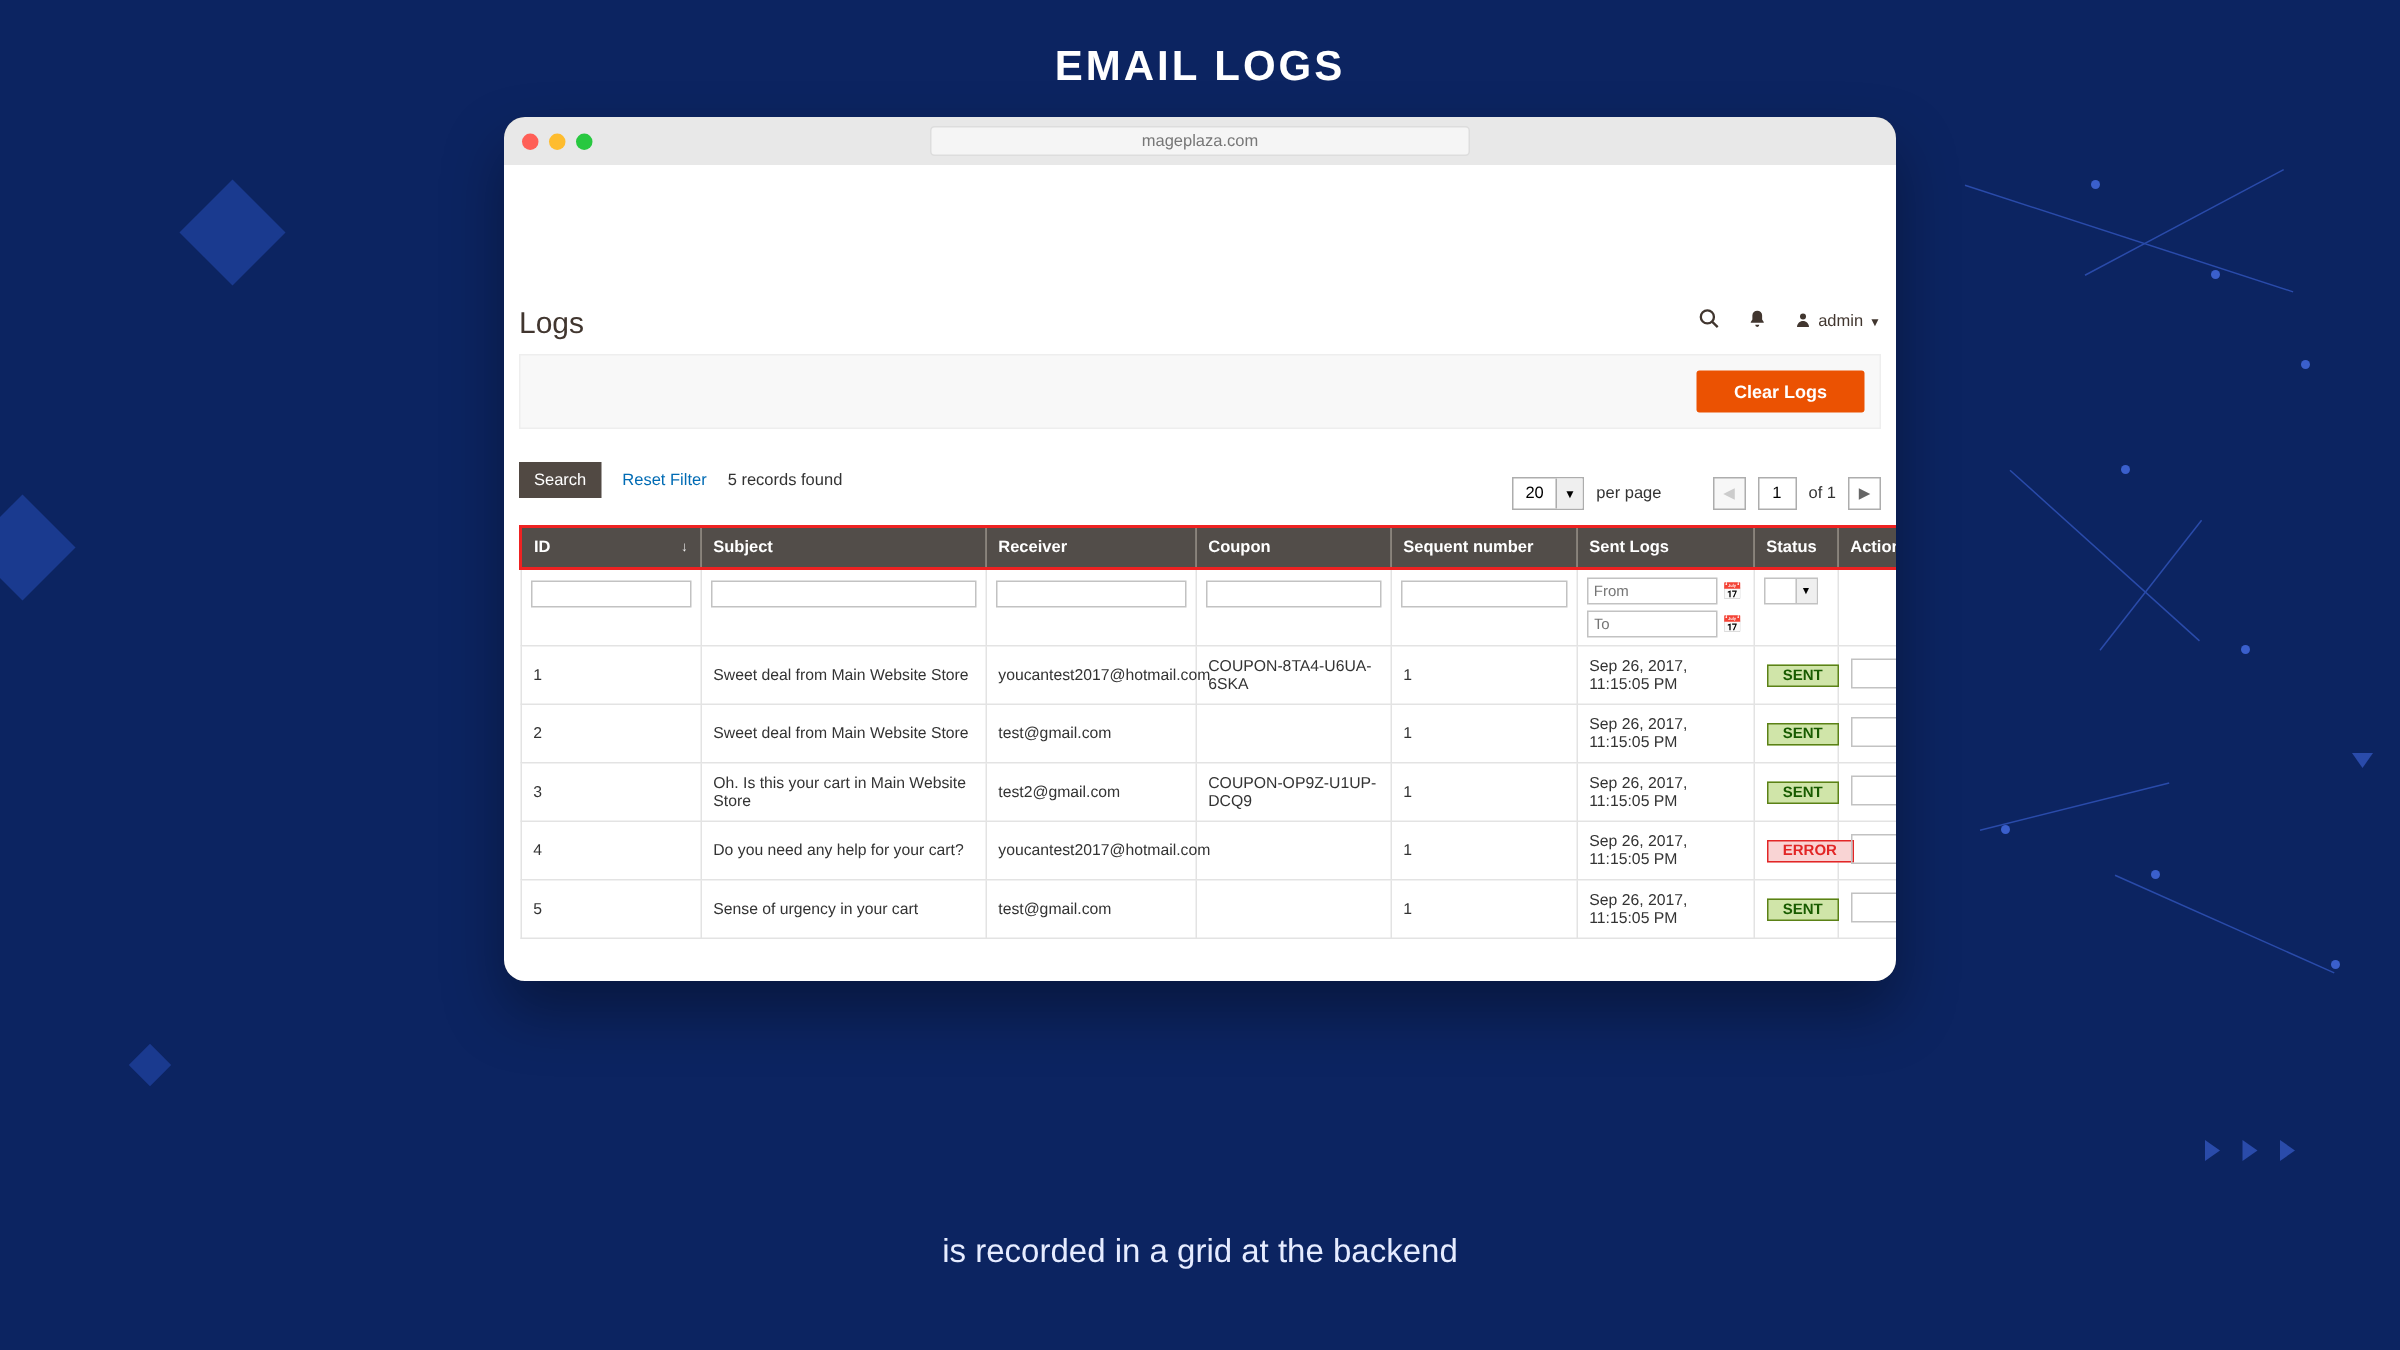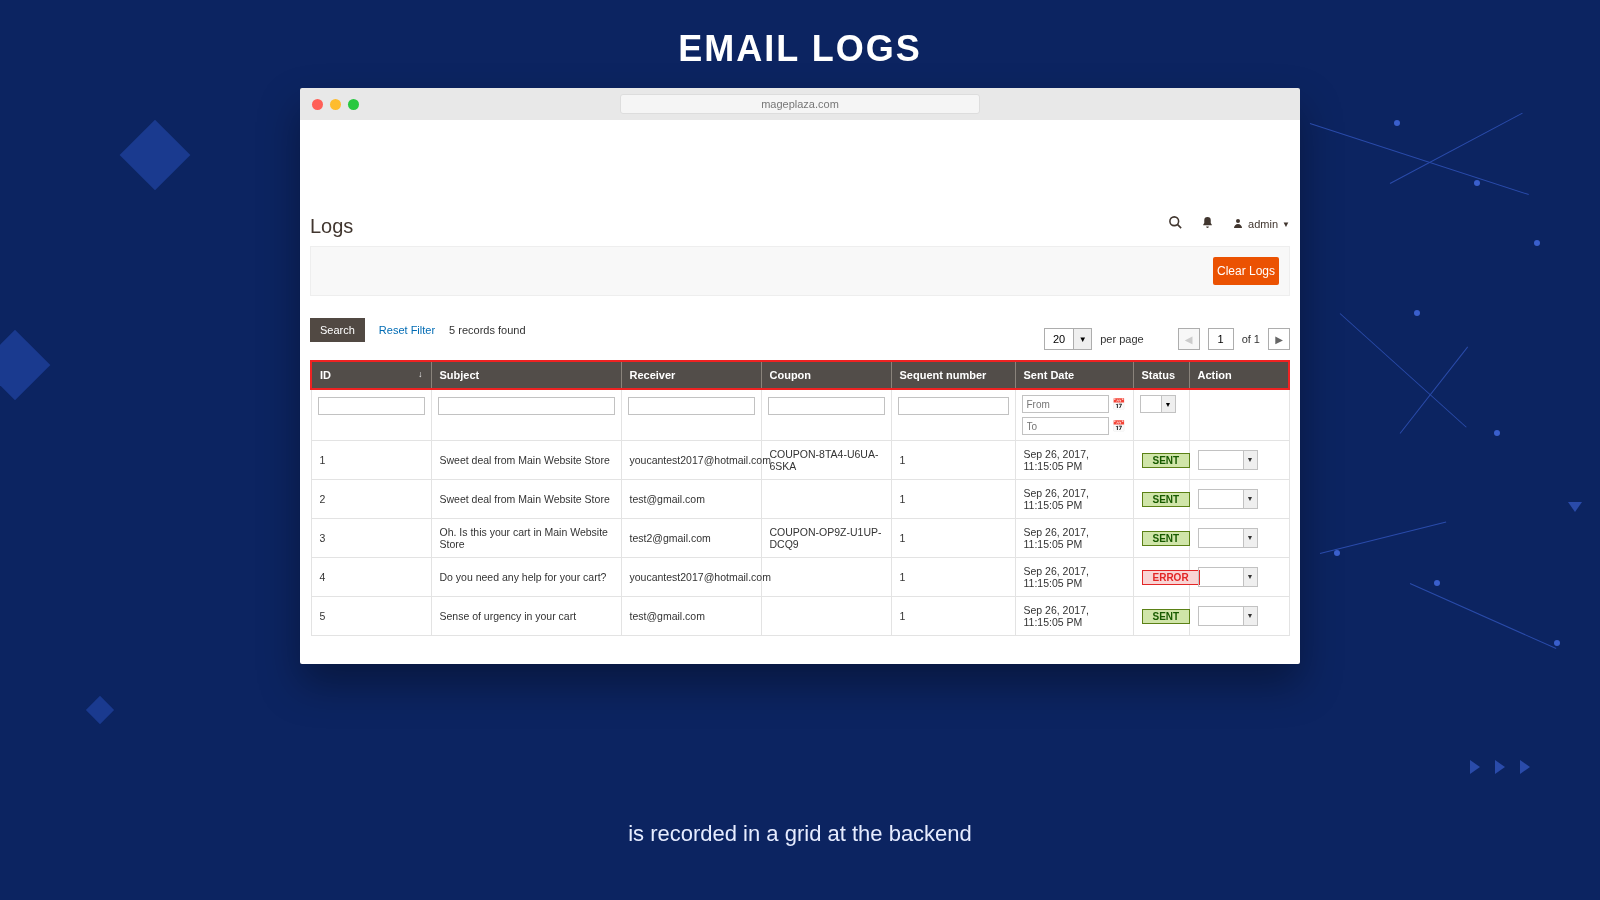--- a/index.html
+++ b/index.html
@@ -12,29 +12,29 @@
   overflow: hidden;
 }
 .bg-decor { position: absolute; inset: 0; pointer-events: none; }
 .node { position: absolute; width: 6px; height: 6px; background: #3a5fcc; border-radius: 50%; }
 .line { position: absolute; background: #2a4baa; height: 1px; transform-origin: left center; }
 .cube { position: absolute; width: 50px; height: 50px; background: #1a3a8f; transform: rotate(45deg); }
 .tri { position: absolute; width: 0; height: 0; border-left: 10px solid #2a4baa; border-top: 7px solid transparent; border-bottom: 7px solid transparent; }
 
 .hero-title {
   text-align: center; color: #fff; font-weight: 800; letter-spacing: 2px;
-  font-size: 36px; padding: 28px 0 18px;
+  font-size: 28px; padding: 28px 0 18px;
 }
 .caption {
   position: absolute; bottom: 50px; left: 0; right: 0; text-align: center;
   color: #e6ecff; font-size: 22px; line-height: 1.5;
 }
 
 .browser {
-  width: 1000px; margin: 0 auto; background: #0f172a; border-radius: 2px;
+  width: 928px; margin: 0 auto; background: #0f172a; border-radius: 14px;
   box-shadow: 0 20px 40px rgba(0,0,0,.35); overflow: hidden;
 }
 .browser-bar {
   height: 32px; background: #e8e8e8; display: flex; align-items: center;
   padding: 0 12px; gap: 7px; position: relative;
 }
 .dot { width: 11px; height: 11px; border-radius: 50%; }
 .dot.red { background: #ff5f57; }
 .dot.yellow { background: #febc2e; }
 .dot.green { background: #28c840; }
@@ -56,22 +56,22 @@
 .header-icons .ico { font-size: 14px; cursor: pointer; }
 .admin { font-size: 11px; display: flex; align-items: center; gap: 4px; }
 .admin .a-icon { font-size: 12px; }
 .admin .caret { font-size: 8px; }
 
 .action-row {
   background: #f8f8f8; border: 1px solid #eee; padding: 10px;
   display: flex; justify-content: flex-end; margin: 0 10px;
 }
 .btn-primary {
-  background: #eb5202; color: #fff; border: none; padding: 7px 4px;
-  font-size: 12px; font-weight: 400; cursor: pointer; border-radius: 2px;
+  background: #eb5202; color: #fff; border: none; padding: 7px 25px;
+  font-size: 12px; font-weight: 700; cursor: pointer; border-radius: 2px;
 }
 
 .toolbar {
   display: flex; align-items: center; padding: 14px 10px 10px;
   gap: 14px; font-size: 11px;
 }
 .btn-dark { background: #514943; color: #fff; border: none; padding: 6px 10px; font-size: 11px; cursor: pointer; }
 .link { color: #006bb4; cursor: pointer; }
 .records { color: #333; }
 .toolbar-right { margin-left: auto; display: flex; align-items: center; gap: 8px; margin-top: 18px; }
@@ -216,21 +216,21 @@
           <col style="width:56px">
             <col style="width:100px">
         </colgroup>
         <thead>
           <tr class="headrow">
             <th><span>ID</span><span class="sort-ico">↓</span></th>
             <th>Subject</th>
             <th>Receiver</th>
             <th>Coupon</th>
             <th>Sequent number</th>
-            <th>Sent Date</th>
+            <th>Sent Logs</th>
             <th>Status</th>
             <th>Action</th>
           </tr>
           <tr class="filter-row">
             <td><input class="fin" style=""></td>
             <td><input class="fin" style=""></td>
             <td><input class="fin" style=""></td>
             <td><input class="fin" style=""></td>
             <td><input class="fin" style=""></td>
             <td>

